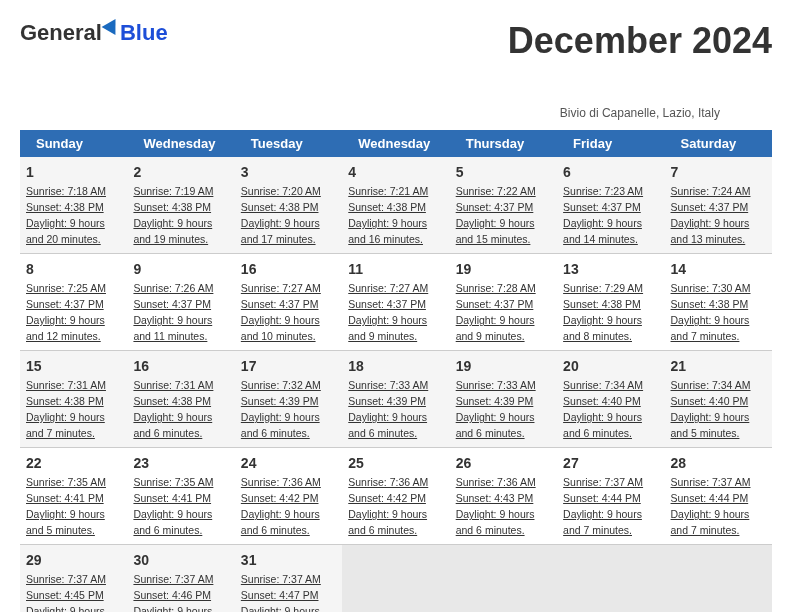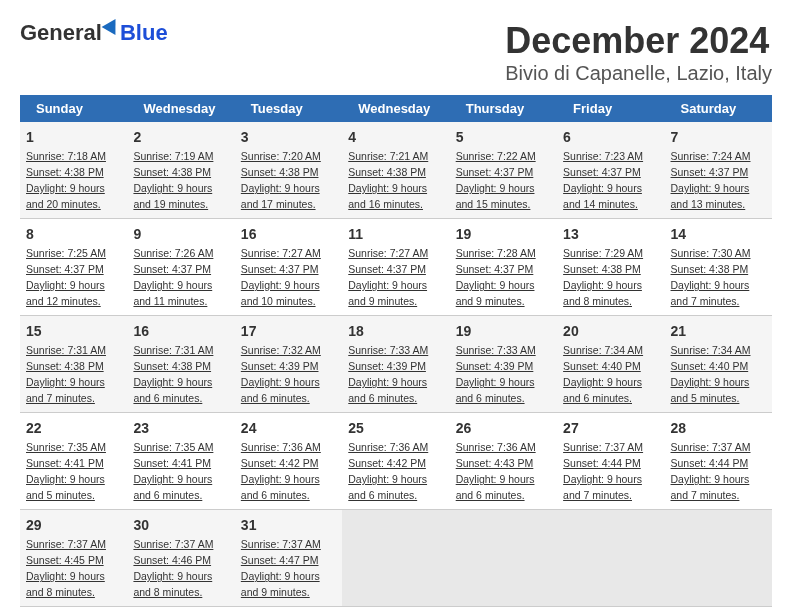--- a/index.html
+++ b/index.html
@@ -36,30 +36,31 @@
       border-left: 8px solid transparent;
       border-right: 8px solid transparent;
       border-bottom: 14px solid #1a6abf;
       margin-left: 2px;
       margin-bottom: 2px;
       transform: rotate(30deg);
       position: relative;
       top: -2px;
     }
     .title-section {
-      text-align: left;
+      text-align: center;
     }
     .month-title {
       font-size: 36px;
       font-weight: bold;
       color: #333;
     }
     .location {
-      font-size: 20px;
+      font-size: 12px;
       color: #555;
+      margin-top: 44px;
     }
     table {
       width: 100%;
       border-collapse: collapse;
       font-size: 11px;
     }
     thead th {
       background-color: #2e6db4;
       color: #fff;
       text-align: left;

